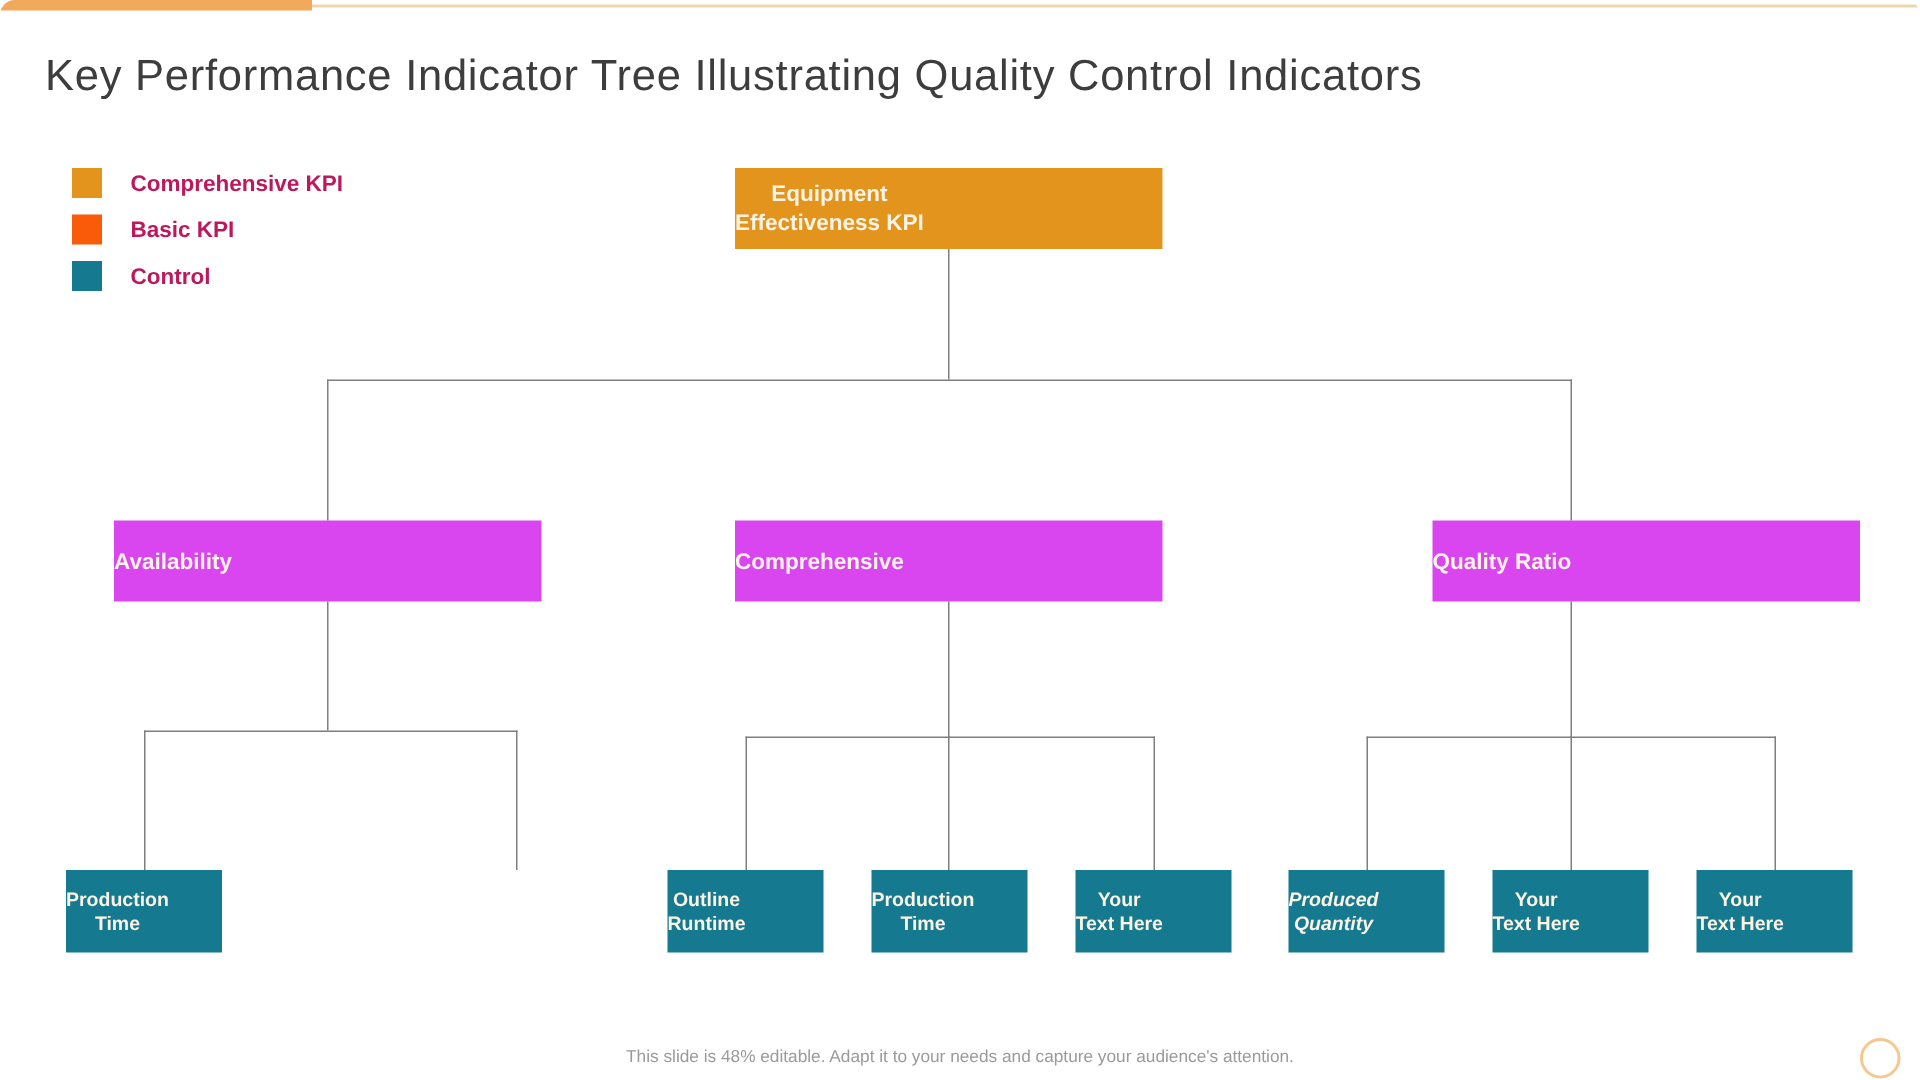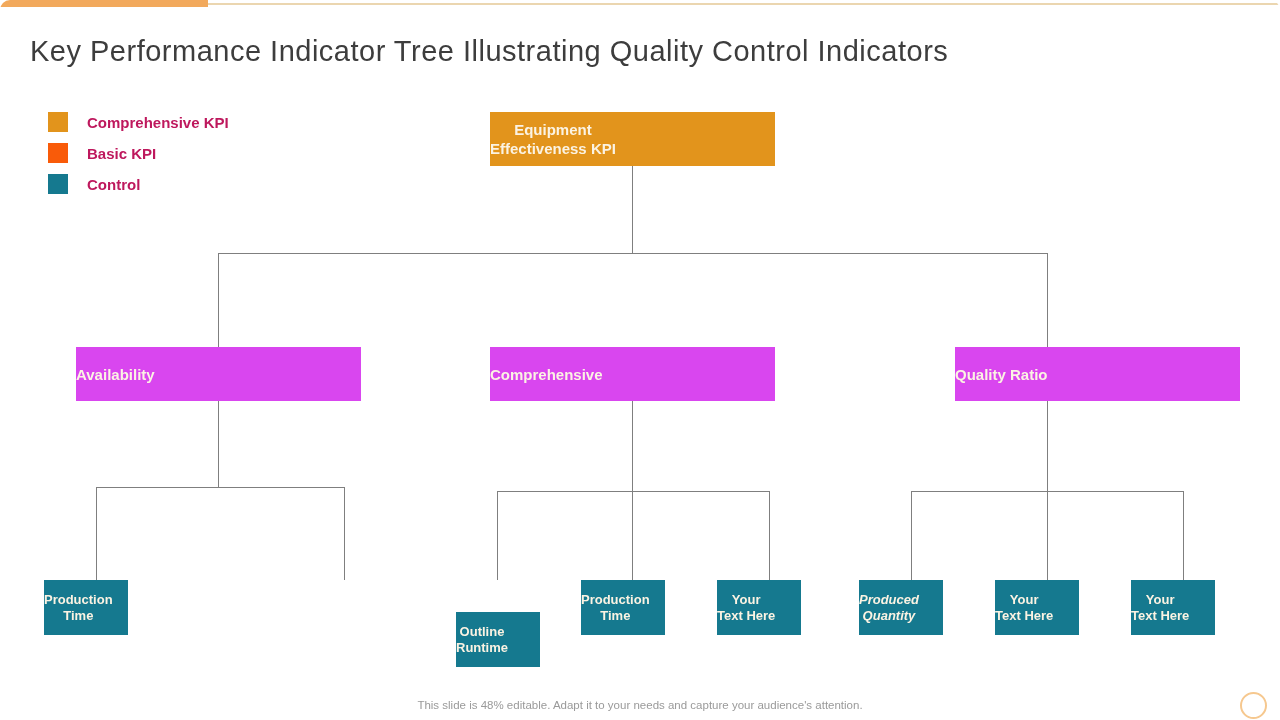--- a/index.html
+++ b/index.html
@@ -35,24 +35,24 @@
     display: flex; align-items: center; justify-content: flex-start;
     text-align: center;
     color: #FBF3E3; font-weight: bold;
   }
   .node-label { white-space: pre-line; }
   .node-root { left: 490px; top: 112px; width: 285px; height: 54px; background: #E2941C; font-size: 15px; line-height: 19px; }
   .node-branch { top: 347px; width: 285px; height: 54px; background: #d946ef; font-size: 15px; }
   .branch-0 { left: 76px; }
   .branch-1 { left: 490px; }
   .branch-2 { left: 955px; }
-  .node-leaf { top: 580px; width: 84px; height: 55px; background: #15798F; font-size: 13px; line-height: 16px; }
+  .node-leaf { top: 580px; width: 104px; height: 55px; background: #15798F; font-size: 13px; line-height: 16px; }
   .leaf-0 { left: 44px; }
   .leaf-1 { left: 292px; }
-  .leaf-2 { left: 456px; margin-top: 32px; }
+  .leaf-2 { left: 445px; }
   .leaf-3 { left: 581px; }
   .leaf-4 { left: 717px; }
   .leaf-5 { left: 859px; font-style: italic; }
   .leaf-6 { left: 995px; }
   .leaf-7 { left: 1131px; }
   
   .conn { position: absolute; background: #7F7F7F; }
   .c1  { left: 632px;  top: 166px; width: 1px;   height: 87px; }
   .c2  { left: 218px;  top: 253px; width: 830px; height: 1px; }
   .c3  { left: 218px;  top: 253px; width: 1px;   height: 94px; }

